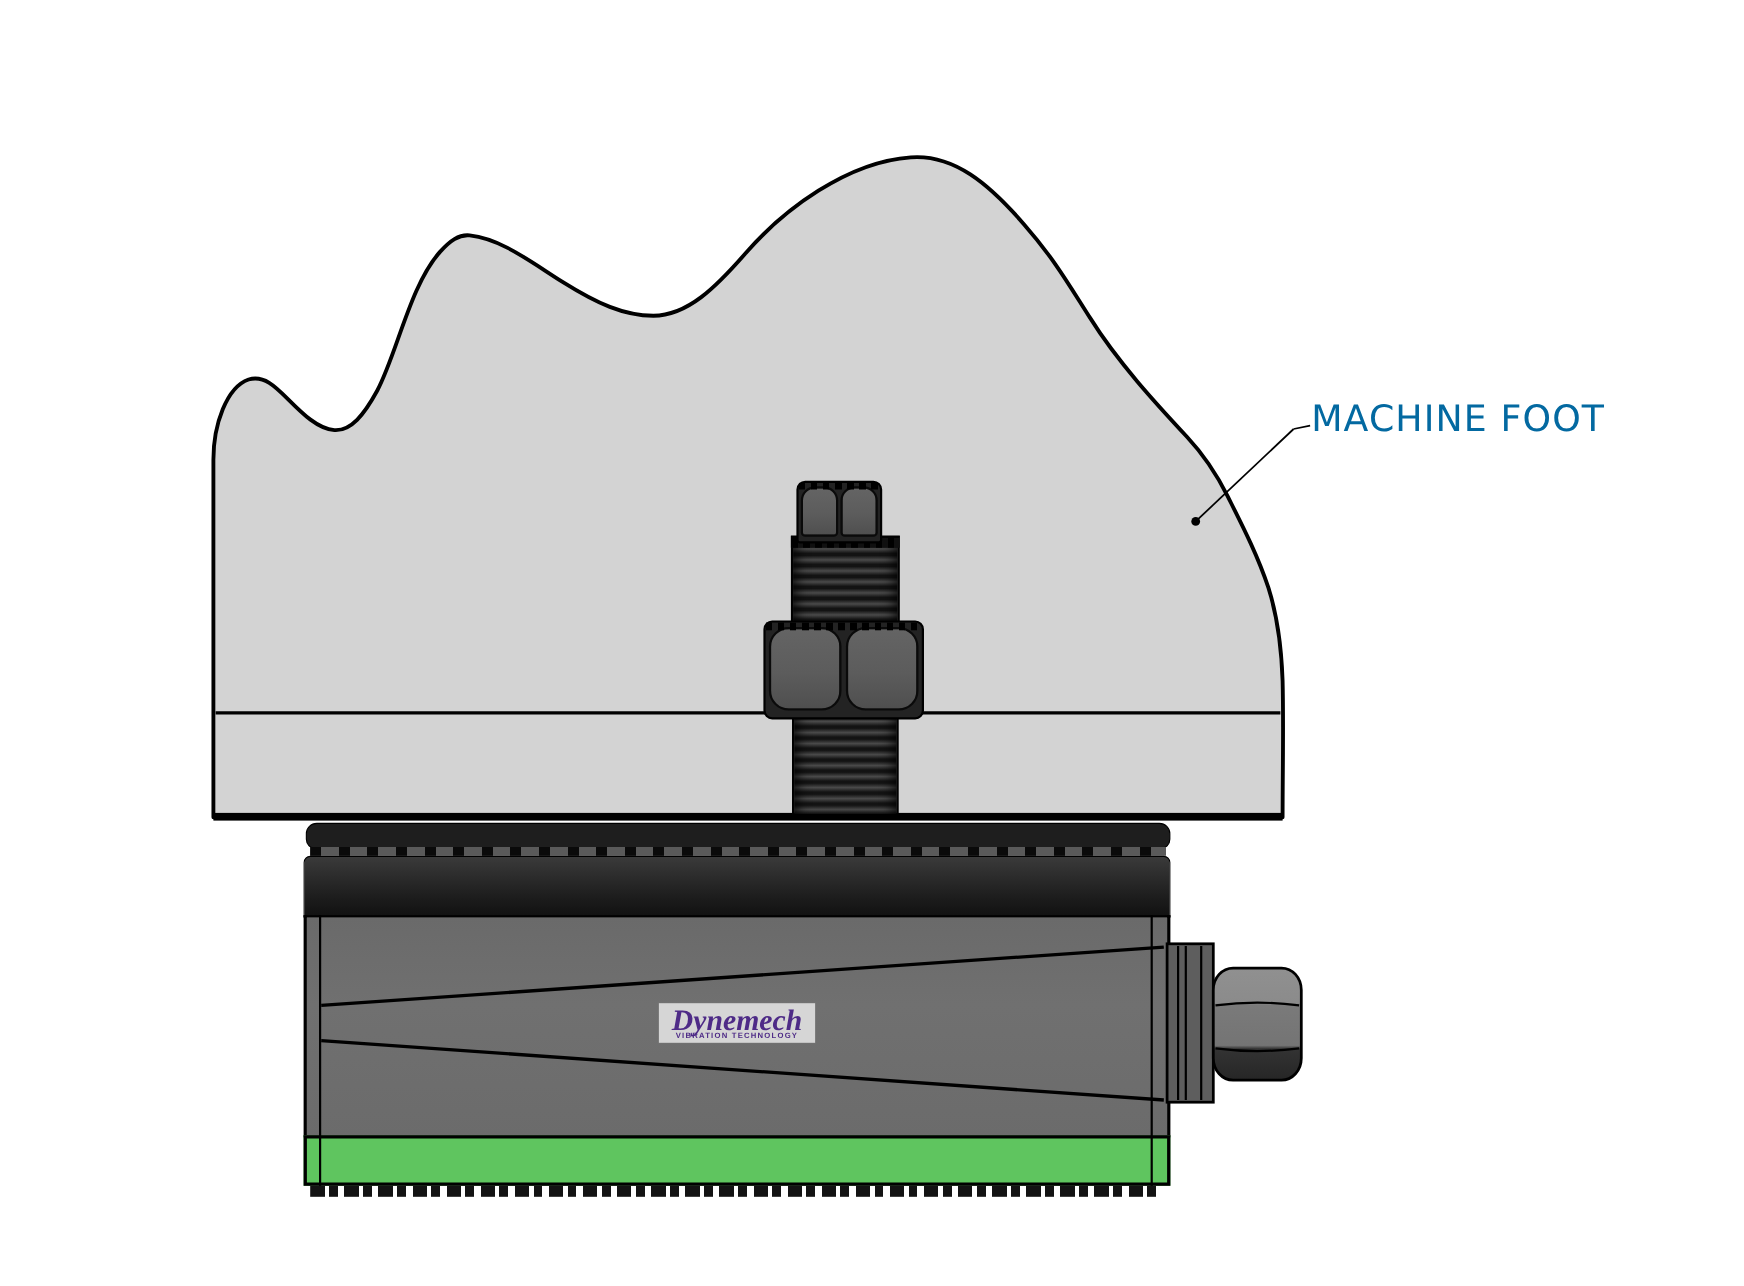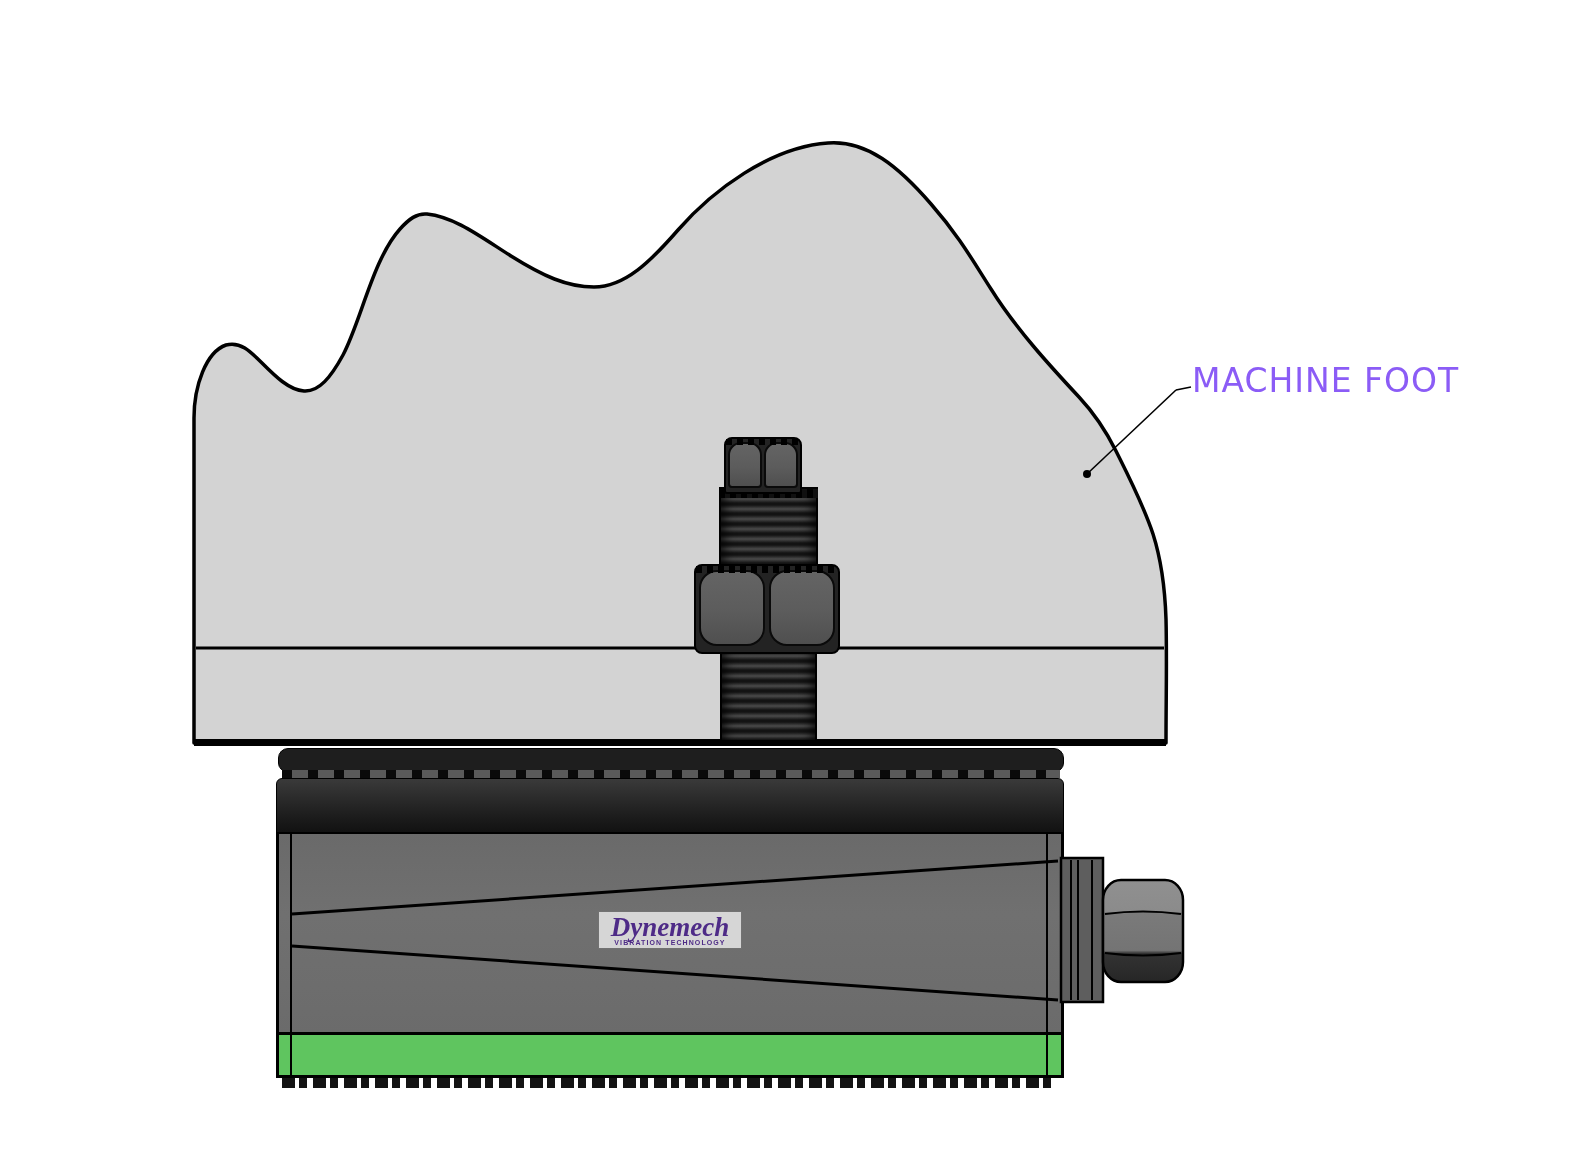--- a/index.html
+++ b/index.html
@@ -43,21 +43,21 @@
   .logoplate{
     background:#d6d6d6;display:flex;flex-direction:column;align-items:center;justify-content:center;
     box-shadow:0 0 0 1px rgba(120,120,120,.35);
   }
   .brand{font-family:"Liberation Serif","DejaVu Serif",serif;font-style:italic;font-weight:bold;
          font-size:27px;line-height:24px;color:#4e2b87;letter-spacing:0px;}
   .tagline{font-family:"Liberation Sans","DejaVu Sans",sans-serif;font-weight:bold;font-size:7px;
            letter-spacing:1.1px;color:#4e2b87;margin-top:0px;}
 
   
-  .calloutlabel{font-size:33px;color:#8b5cf6;letter-spacing:1px;white-space:nowrap;}
+  .calloutlabel{font-size:33px;color:#0369a1;letter-spacing:1px;white-space:nowrap;}
 </style>
 </head>
 <body>
 
 <div class="canvas">
 
   <svg width="1585" height="1169">
     <path d="M 194,743 L 194,418
          C 194,386 206,352 226,345
          C 240,341 250,351 262,363

